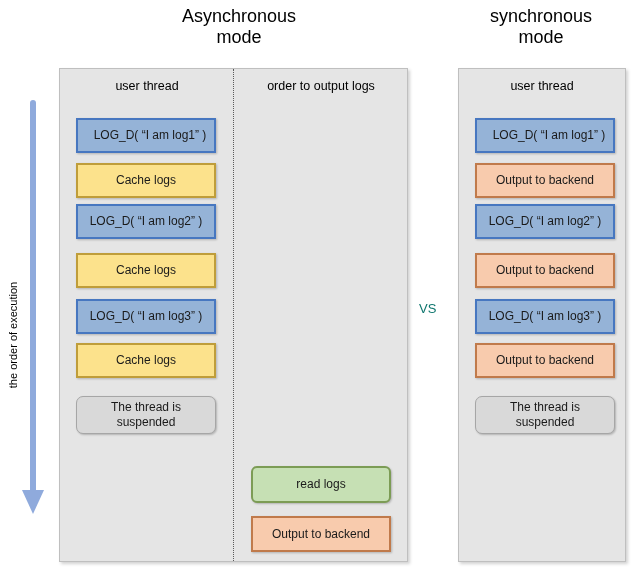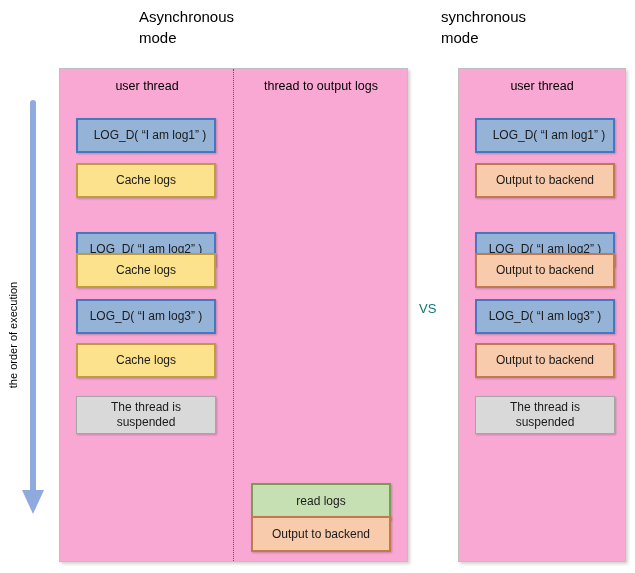--- a/index.html
+++ b/index.html
@@ -12,22 +12,22 @@
     position: relative;
     width: 635px;
     height: 573px;
     background: #ffffff;
     overflow: hidden;
   }
   .title {
     position: absolute;
     top: 6px;
     width: 200px;
-    text-align: left;
-    font-size: 15px;
+    text-align: center;
+    font-size: 18px;
     line-height: 21px;
     white-space: pre-line;
     color: #000;
   }
   .title-left { left: 139px; }
   .title-right { left: 441px; }
   .vs {
     position: absolute;
     left: 419px;
     top: 301px;
@@ -68,21 +68,21 @@
     transform: translate(-50%, -50%) rotate(-90deg);
     white-space: nowrap;
     font-size: 11px;
     color: #000;
   }
   
   .panel {
     position: absolute;
     top: 68px;
     height: 494px;
-    background: #f9a8d4;
+    background: #e5e5e5;
     border: 1px solid #bfbfbf;
     box-shadow: 2px 2px 3px rgba(0,0,0,0.18);
   }
   .panel-left { left: 59px; width: 349px; }
   .panel-right { left: 458px; width: 168px; }
   .panel-divider {
     position: absolute;
     left: 173px;
     top: 0;
     bottom: 0;
@@ -116,26 +116,26 @@
   .box.blue   { background: var(--blue-fill,   #95B3D7); border: 2px solid var(--blue-border,   #4777C0); }
   .box.yellow { background: var(--yellow-fill, #FCE28C); border: 2px solid var(--yellow-border, #BF9D3A); }
   .box.gray   { background: var(--gray-fill,   #D9D9D9); border: 1.5px solid var(--gray-border, #A6A6A6); height: 38px; padding: 0 14px; }
   .box.green  { background: var(--green-fill,  #C6E0B4); border: 2px solid var(--green-border,  #7C9C55); height: 37px; }
   .box.orange { background: var(--orange-fill, #F8CBAD); border: 2px solid var(--orange-border, #C07A4B); }
   .lcol1 { left: 16px; }
   .lcol2 { left: 191px; }
   .rcol  { left: 16px; }
   .row0 { top: 49px; padding-left: 8px; }
   .row1 { top: 94px; }
-  .row2 { top: 135px; margin-top: 28px; }
+  .row2 { top: 135px; }
   .row3 { top: 184px; }
   .row4 { top: 230px; text-align: center; }
   .row5 { top: 274px; }
-  .row6 { top: 327px; }
-  .rowA { top: 414px; height: 37px; }
+  .row6 { top: 327px; border-radius: 7px; }
+  .rowA { top: 397px; height: 37px; border-radius: 6px; }
   .rowB { top: 447px; height: 36px; }
 </style>
 </head>
 <body>
 
 <div class="canvas">
 
   <div class="title title-left">Asynchronous
 mode</div>
   <div class="title title-right">synchronous
@@ -145,21 +145,21 @@
 
   <div class="exec-arrow">
     <div class="shaft"></div>
     <div class="head"></div>
   </div>
   <div class="exec-label">the order of execution</div>
 
   <div class="panel panel-left">
     <div class="panel-divider"></div>
     <div class="col-header hdr-col1">user thread</div>
-    <div class="col-header hdr-col2">thread to output logs</div>
+    <div class="col-header hdr-col2">order to output logs</div>
 
     <div class="box blue lcol1 row0">LOG_D( “I am log1” )</div>
     <div class="box yellow lcol1 row1">Cache logs</div>
     <div class="box blue lcol1 row2">LOG_D( “I am log2” )</div>
     <div class="box yellow lcol1 row3">Cache logs</div>
     <div class="box blue lcol1 row4">LOG_D( “I am log3” )</div>
     <div class="box yellow lcol1 row5">Cache logs</div>
     <div class="box gray lcol1 row6">The thread is suspended</div>
 
     <div class="box green lcol2 rowA">read logs</div>

